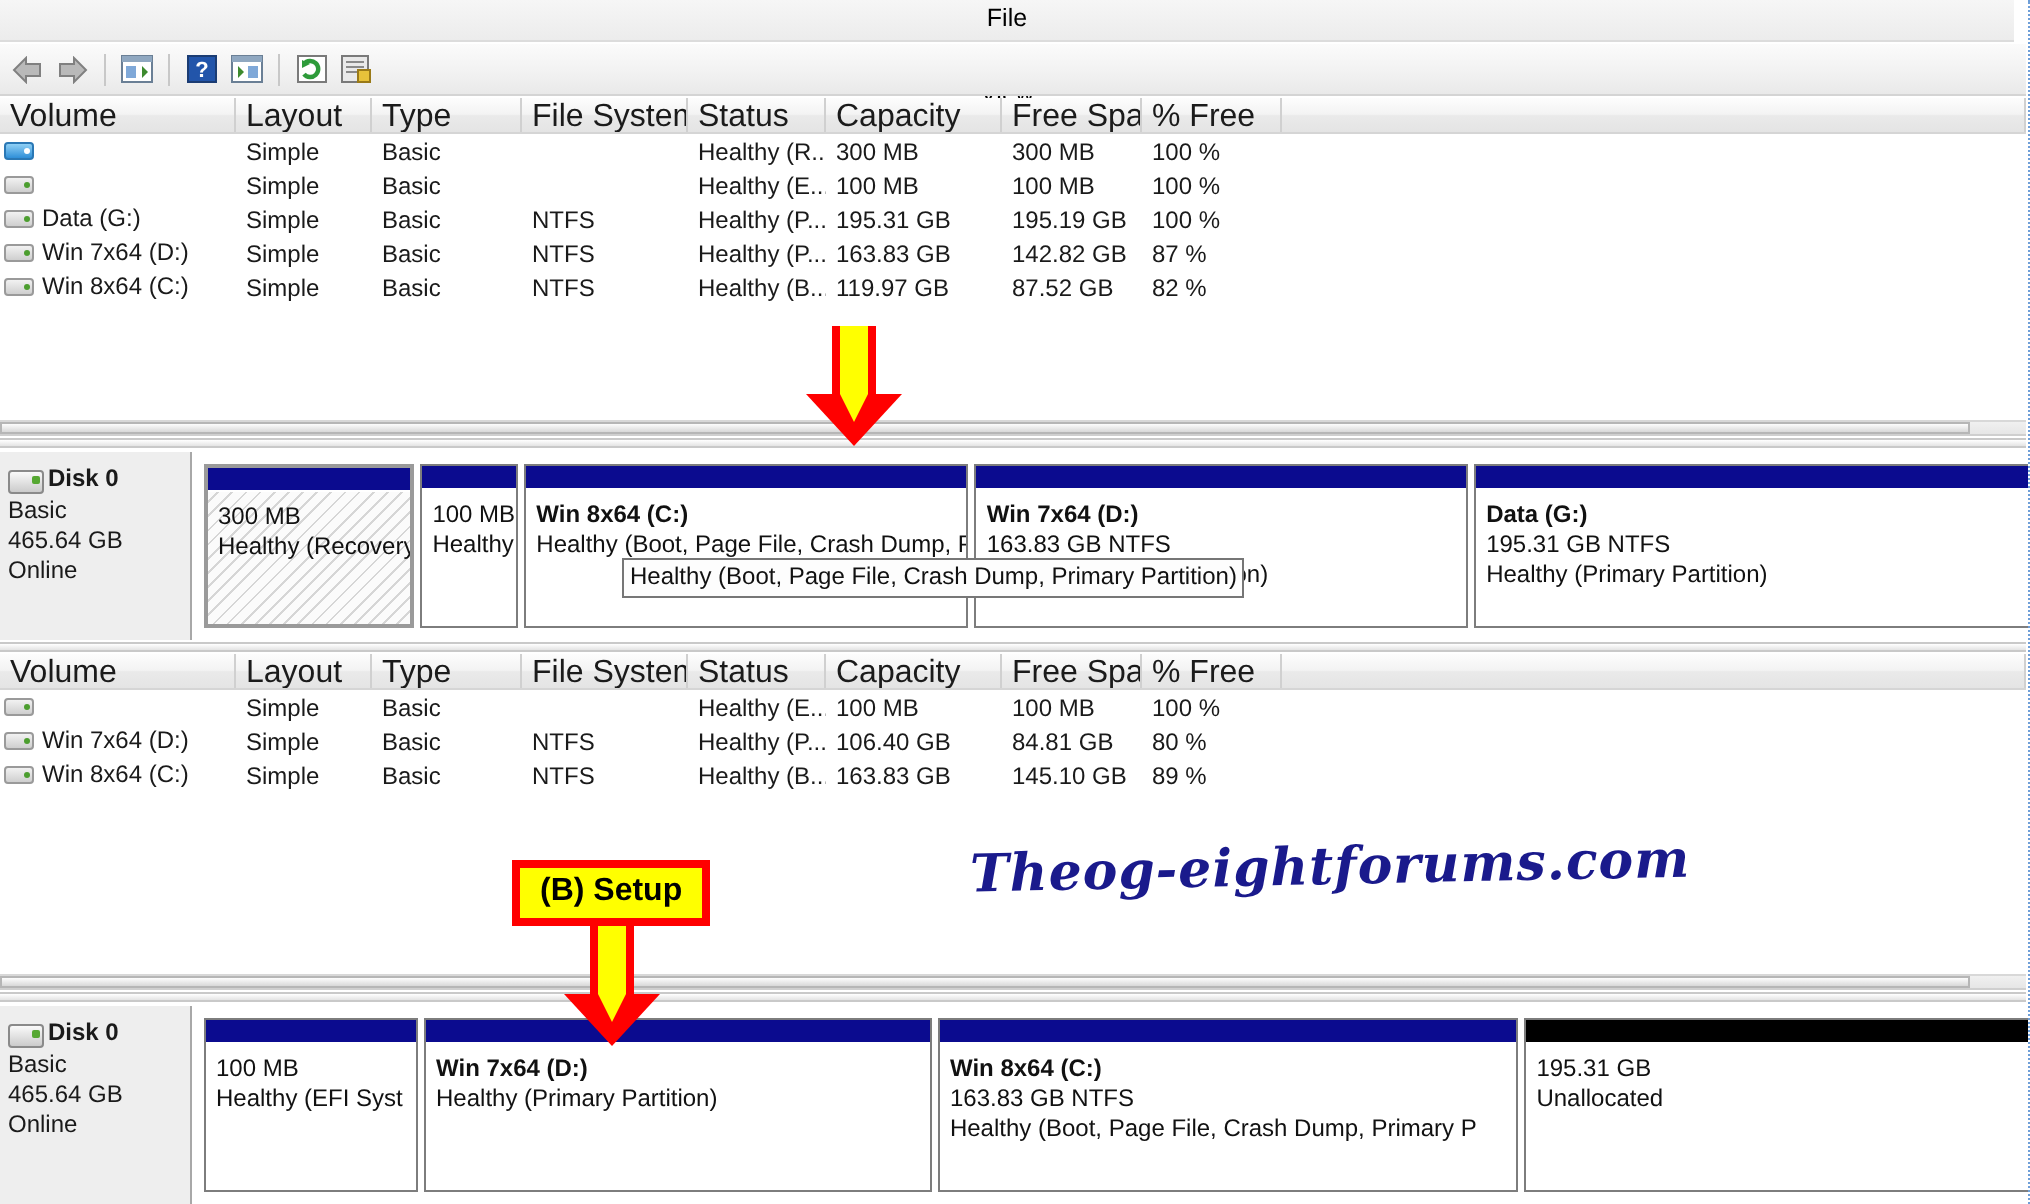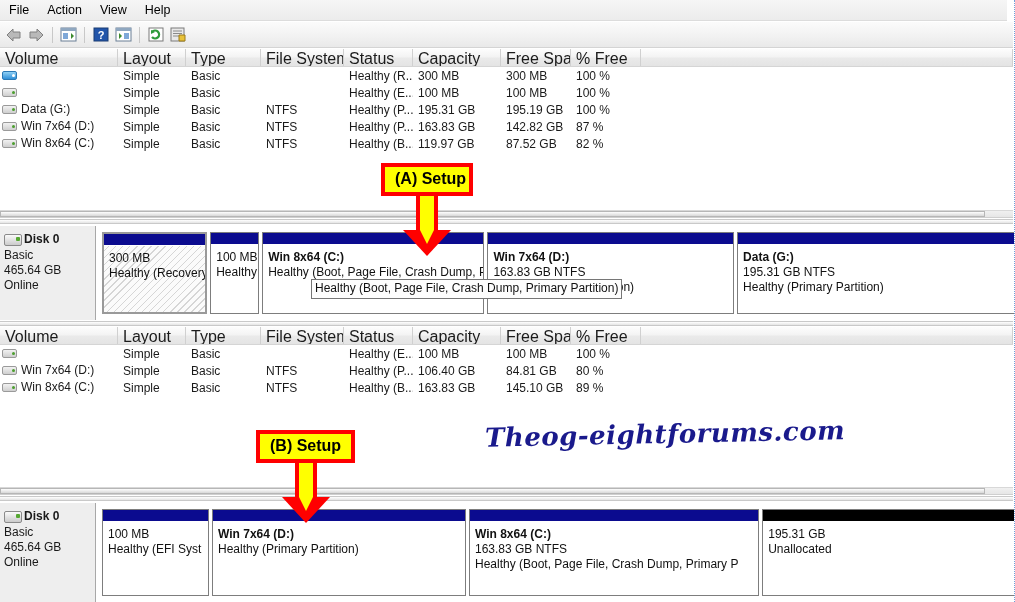--- a/index.html
+++ b/index.html
@@ -27,20 +27,21 @@
   .menubar {
     position: absolute;
     left: 0; top: 0;
     width: 1007px;
     height: 21px;
     background: linear-gradient(to bottom, #f6f6f6 0%, #f1f1f1 50%, #ececec 100%);
     border-bottom: 1px solid #dcdcdc;
     display: flex;
     align-items: center;
     box-sizing: border-box;
+    flex-direction: column;
   }
   .menu-item {
     padding: 2px 9px;
     font-size: 12.5px;
     color: #000;
     line-height: 15px;
     cursor: default;
   }
 
   
@@ -191,21 +192,21 @@
     border-right: 1px solid #a8a8a8;
     box-sizing: border-box;
     padding: 6px 0 0 4px;
     font-size: 12px;
     color: #1a1a1a;
     line-height: 15px;
   }
   .disk-info .dtitle {
     font-weight: bold;
     display: flex;
-    align-items: center;
+    align-items: flex-end;
     margin-bottom: 1px;
   }
   .disk-ico {
     width: 16px;
     height: 10px;
     margin-right: 2px;
     border-radius: 2px;
     border: 1px solid #8a8a8a;
     background: linear-gradient(to bottom, #fafafa, #cbcbcb);
     position: relative;
@@ -633,21 +634,20 @@
           <div class="bar"></div>
           <div class="body">
             <div class="ptxt">195.31 GB</div>
             <div class="ptxt">Unallocated</div>
           </div>
         </div>
       </div>
   </div>
 
   <div class="callout" style="left:381px; top:163px; width:92px;">
-    <div class="box">(A) Setup</div>
     <div class="stem" style="height:34px;"></div>
     <div class="tip" style="width:48px;">
       <svg width="48" height="26" viewBox="0 0 48 26">
         <path d="M0 0 L48 0 L24 26 Z" fill="#ff0000"></path>
         <path d="M17 0 L31 0 L24 14 Z" fill="#ffff00"></path>
       </svg>
     </div>
   </div>
 
   <div class="callout" style="left:256px; top:430px; width:99px;">

